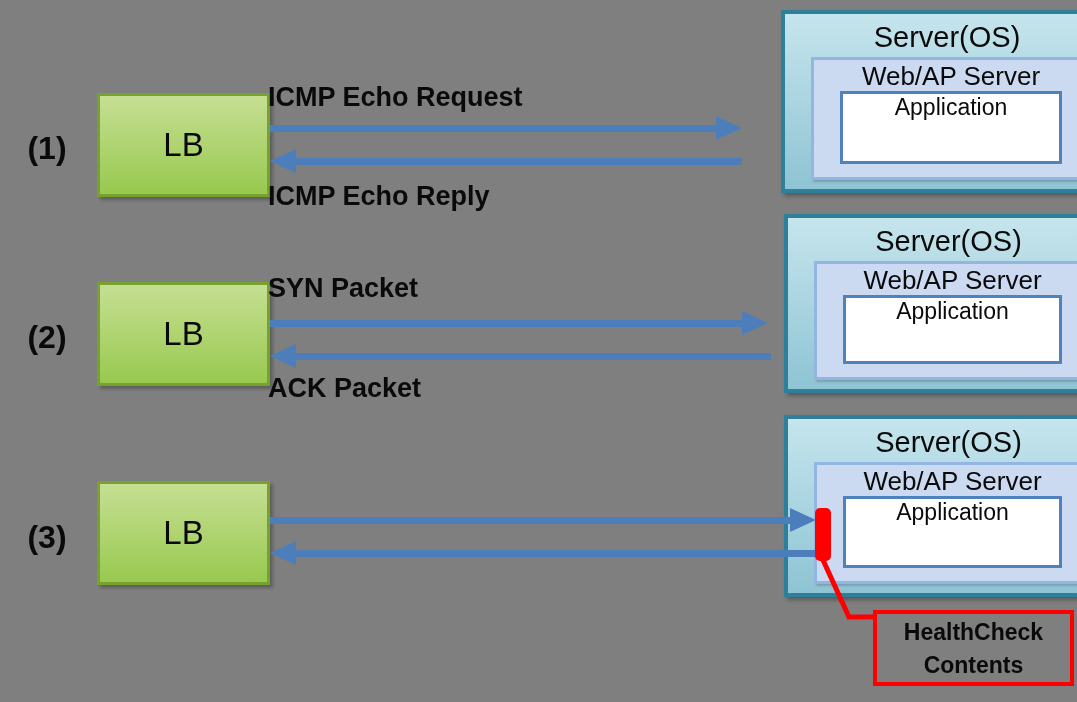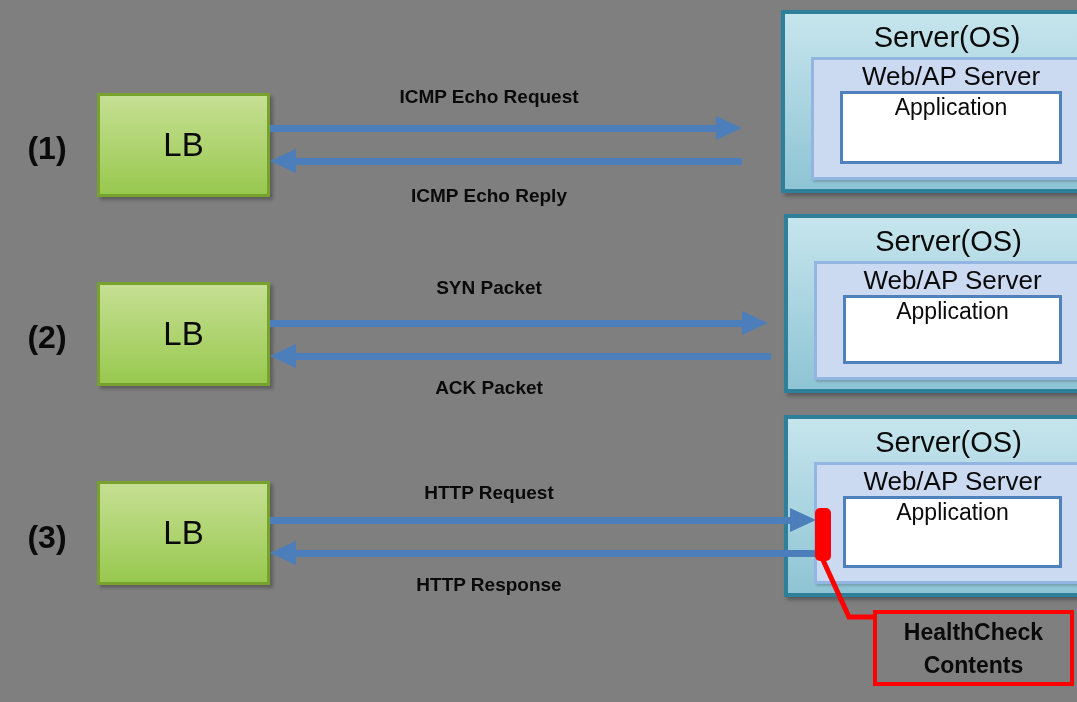--- a/index.html
+++ b/index.html
@@ -46,22 +46,22 @@
       border-top:12px solid transparent;border-bottom:12px solid transparent;}
   .arrow.right .head{right:0;border-left:26px solid var(--arrow);}
   .arrow.left  .head{left:0;border-right:26px solid var(--arrow);}
   .a1req{left:270px;top:116px;width:472px}
   .a1rep{left:270px;top:149px;width:472px}
   .a2req{left:270px;top:311px;width:498px}
   .a2rep{left:270px;top:344px;width:501px}
   .a3req{left:270px;top:508px;width:546px}
   .a3rep{left:270px;top:541px;width:548px}
   
-  .alabel{position:absolute;left:253px;width:472px;height:34px;line-height:34px;
-      text-align:center;font-size:19px;font-weight:bold;}
+  .alabel{position:absolute;left:268px;width:472px;height:34px;line-height:34px;
+      text-align:left;font-size:27px;font-weight:bold;}
   .l1t{top:80px}.l1b{top:179px}.l2t{top:271px}.l2b{top:371px}.l3t{top:476px}.l3b{top:568px}
   
   .redbar{position:absolute;left:815px;top:508px;width:16px;height:53px;
       background:var(--red);border-radius:5px;z-index:6;}
   .callout-line{position:absolute;left:810px;top:550px;width:80px;height:80px;z-index:7;}
   .hc{position:absolute;left:873px;top:610px;width:201px;height:76px;box-sizing:border-box;
       border:4px solid var(--red);z-index:6;text-align:center;
       font-weight:bold;font-size:23px;line-height:33px;padding-top:2px;}
 </style>
 </head>
@@ -114,22 +114,20 @@
       <div class="app">
         <span>Application</span>
       </div>
     </div>
   </div>
 
   <div class="idx r3">(3)</div>
   <div class="lb r3">
     <span>LB</span>
   </div>
-  <div class="alabel l3t">HTTP Request</div>
-  <div class="alabel l3b">HTTP Response</div>
   <div class="server s3">
     <div class="server-title">Server(OS)</div>
     <div class="webap">
       <div class="webap-title">Web/AP Server</div>
       <div class="app">
         <span>Application</span>
       </div>
     </div>
   </div>
   <div class="arrow right a3req">

